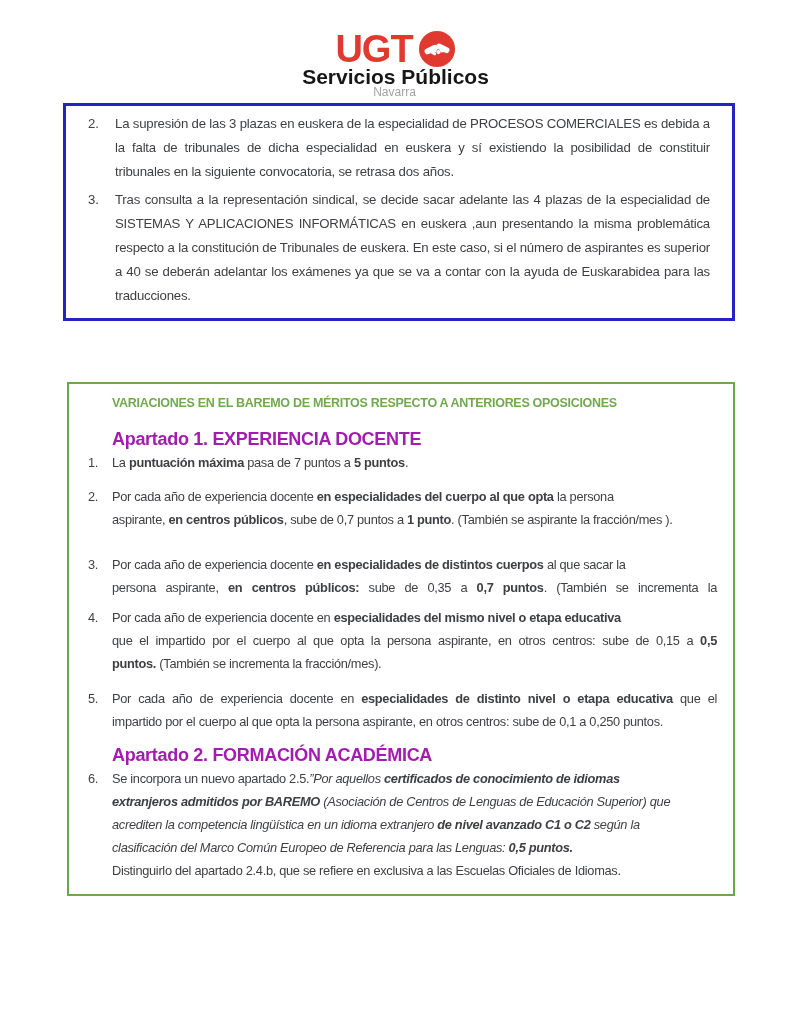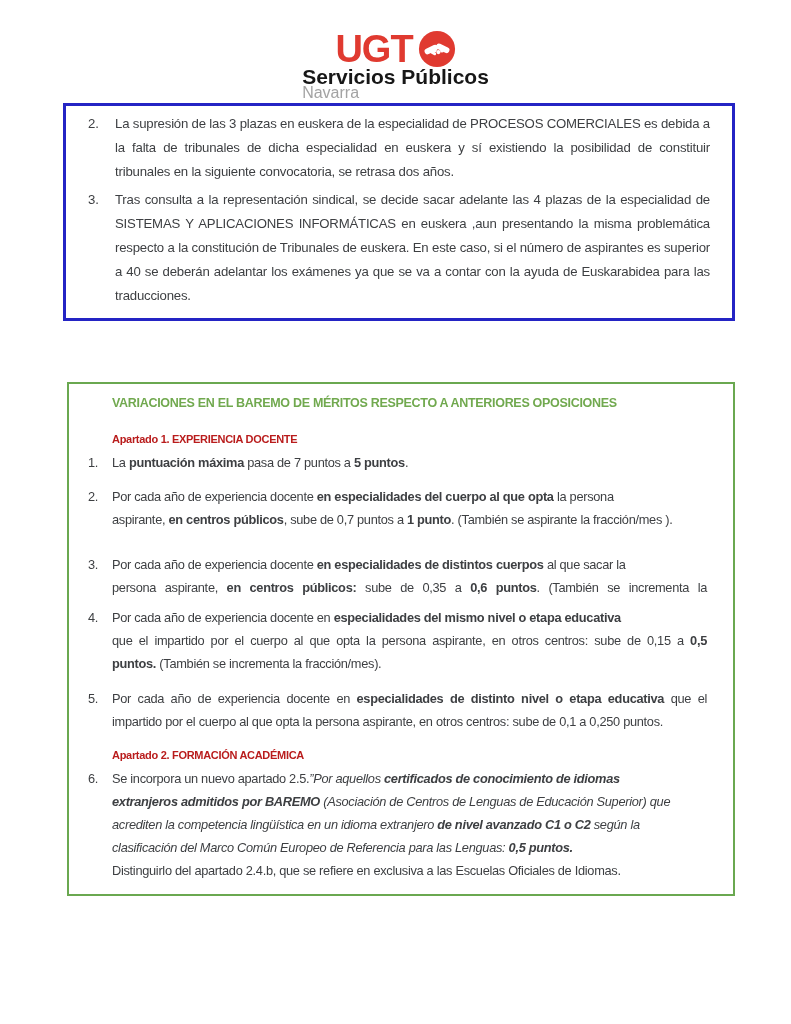--- a/index.html
+++ b/index.html
@@ -18,60 +18,60 @@
   .logo-row{display:flex;align-items:center;justify-content:center;gap:5px;}
   .logo-ugt{
     font-size:38px;line-height:38px;font-weight:700;letter-spacing:-1px;
     color:#e03a30;
   }
   .logo-circle{width:38px;height:38px;display:block;}
   .logo-sub{
     text-align:center;font-weight:700;font-size:21px;line-height:18px;color:#171717;
   }
   .logo-nav{
-    text-align:left;font-size:16px;line-height:13px;color:#a3a3a3;padding-right:2px;
+    text-align:center;font-size:12px;line-height:13px;color:#a3a3a3;padding-right:2px;
   }
   
   .box-blue{
     box-sizing:border-box;
     margin:4px 0 0 63px;
     width:672px;
     border:3px solid #2424c4;
     padding:6px 22px 10px 22px;
     font-size:13.2px;
     letter-spacing:-0.2px;
     line-height:24px;
   }
   .box-green{
     box-sizing:border-box;
     margin:61px 0 4px 67px;
     width:668px;
     border:2px solid #6aa850;
-    padding:8px 26px 12px 19px;
+    padding:8px 16px 12px 19px;
     font-size:12.8px;
     letter-spacing:-0.3px;
     line-height:23px;
   }
   .item{display:flex;align-items:flex-start;}
   .item .num{flex:none;}
   .box-blue .num{width:27px;}
   .box-green .num{width:24px;}
   .item .content{flex:1;min-width:0;}
   .justify-flow{text-align:justify;}
   .line{text-align:left;}
   .line.j{text-align:justify;text-align-last:justify;}
   .b{font-weight:700;}
   .i{font-style:italic;}
   
   .g-title{
     color:#71a94f;font-weight:700;font-size:12.5px;letter-spacing:-0.3px;
     margin:0 0 13px 24px;line-height:23px;
   }
   .g-sub{
-    color:#b91c1c;font-weight:700;font-size:11px;letter-spacing:-0.3px;
+    color:#a21caf;font-weight:700;font-size:18px;letter-spacing:-0.3px;
     margin:0 0 0 24px;line-height:23px;
   }
   
   .mt4{margin-top:4px;}
   .mt7{margin-top:7px;}
   .mt11{margin-top:11px;}
   .mt12{margin-top:12px;}
   .mt22{margin-top:22px;}
 </style>
 </head>
@@ -126,21 +126,21 @@
       <div class="content">
           <div class="line"><span>Por cada año de experiencia docente </span><span class="b">en especialidades del cuerpo al que opta</span><span> la persona</span></div>
           <div class="line"><span>aspirante, </span><span class="b">en centros públicos</span><span>, sube de 0,7 puntos a </span><span class="b">1 punto</span><span>. (También se aspirante la fracción/mes ).</span></div>
         </div>
     </div>
 
     <div class="item mt22">
       <div class="num">3.</div>
       <div class="content">
           <div class="line"><span>Por cada año de experiencia docente </span><span class="b">en especialidades de distintos cuerpos</span><span> al que sacar la</span></div>
-          <div class="line j"><span>persona aspirante, </span><span class="b">en centros públicos:</span><span> sube de 0,35 a </span><span class="b">0,6 puntos</span><span>. (También se incrementa la</span></div>
+          <div class="line j"><span>persona aspirante, </span><span class="b">en centros públicos:</span><span> sube de 0,35 a </span><span class="b">0,7 puntos</span><span>. (También se incrementa la</span></div>
         </div>
     </div>
 
     <div class="item mt7">
       <div class="num">4.</div>
       <div class="content">
           <div class="line"><span>Por cada año de experiencia docente en </span><span class="b">especialidades del mismo nivel o etapa educativa</span></div>
           <div class="line j"><span>que el impartido por el cuerpo al que opta la persona aspirante, en otros centros: sube de 0,15 a </span><span class="b">0,5</span></div>
           <div class="line"><span class="b">puntos.</span><span> (También se incrementa la fracción/mes).</span></div>
         </div>

